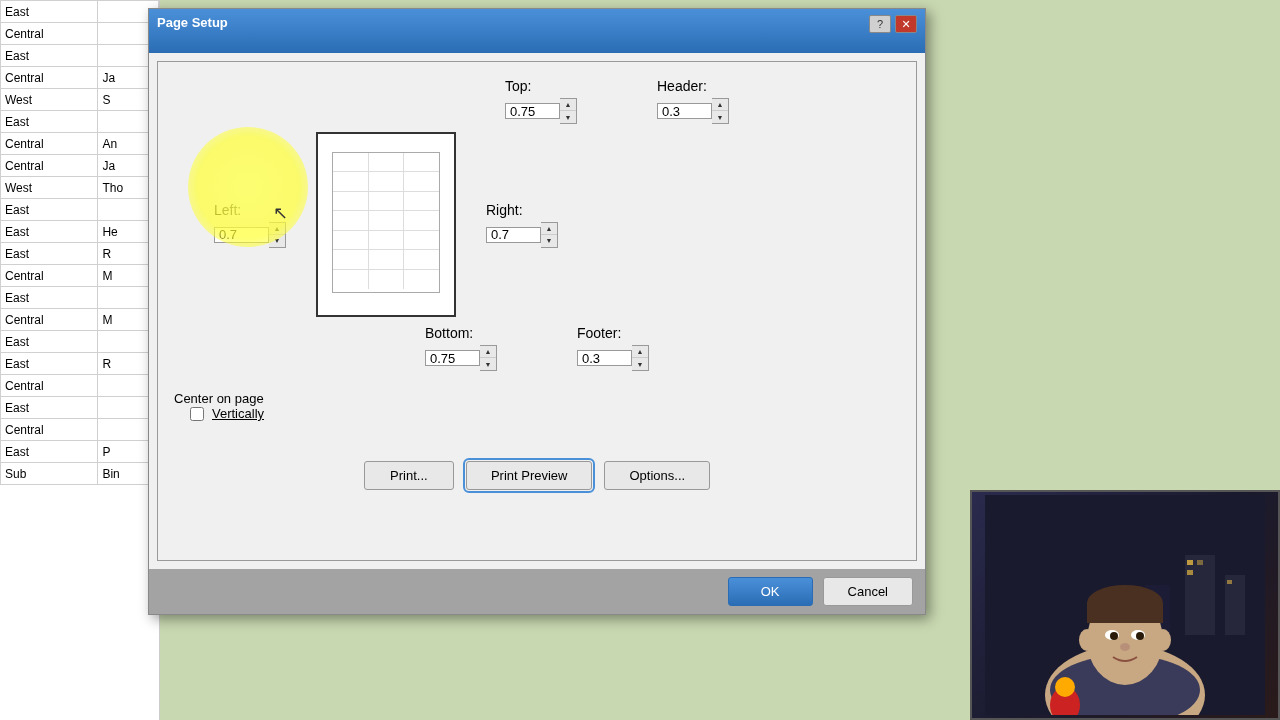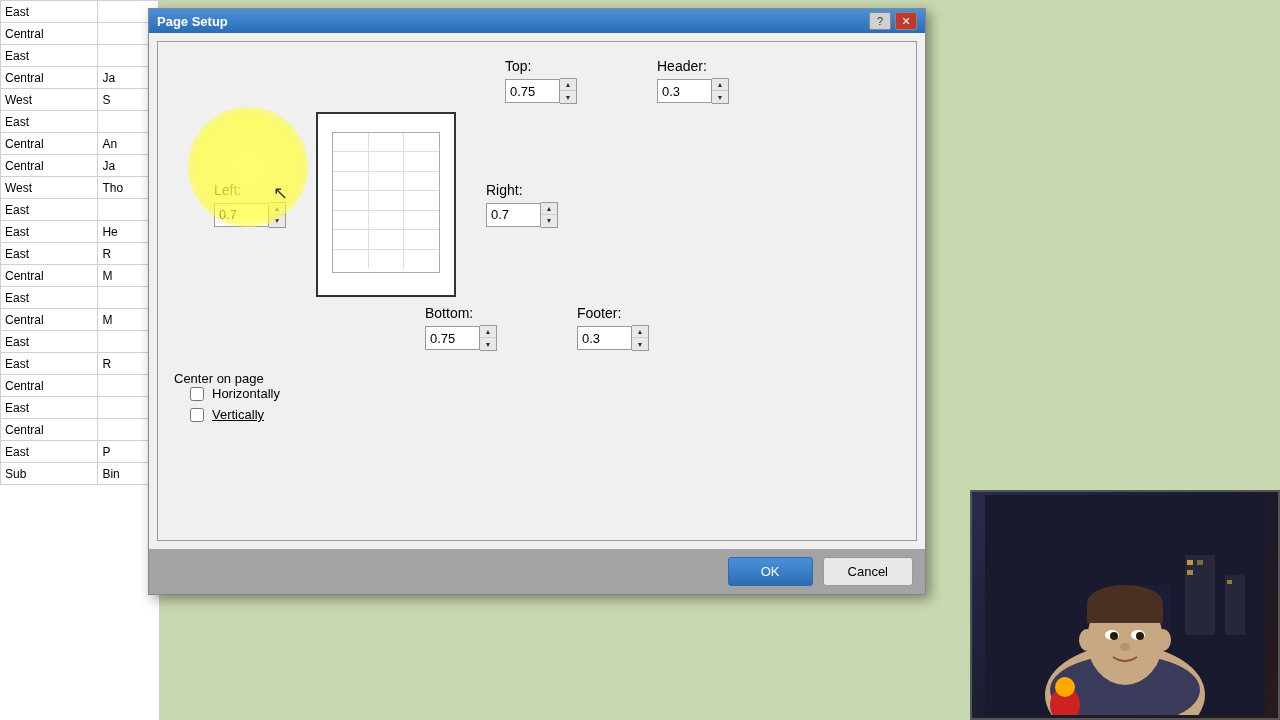--- a/index.html
+++ b/index.html
@@ -67,23 +67,22 @@
       box-shadow: 4px 4px 12px rgba(0,0,0,0.4);
       pointer-events: all;
     }
 
     
     .title-bar {
       background: linear-gradient(180deg, #4a90d9 0%, #2a6db5 100%);
       color: white;
       padding: 6px 8px;
       display: flex;
-      align-items: center;
       justify-content: space-between;
-      height: 24px;
+      height: 44px;
     }
     .title-bar-title {
       font-size: 13px;
       font-weight: bold;
       color: white;
     }
     .title-bar-controls {
       display: flex;
       gap: 4px;
     }
@@ -163,21 +162,21 @@
     .margin-label {
       font-size: 14px;
       margin-bottom: 4px;
     }
     .margin-input-group {
       display: flex;
       align-items: center;
     }
     .margin-input {
       width: 55px;
-      height: 24px;
+      height: 16px;
       border: 1px solid #999;
       padding: 2px 4px;
       font-size: 13px;
       background: white;
     }
     .spin-buttons {
       display: flex;
       flex-direction: column;
       border: 1px solid #999;
       border-left: none;
@@ -624,28 +623,29 @@
               <button class="spin-btn">▼</button>
             </div>
           </div>
         </div>
       </div>
 
       <div class="center-section">
         <span class="center-title">Center on page</span>
         <div class="checkbox-row">
           <input type="checkbox" class="checkbox-input" style="">
-          <span class="checkbox-label">Horizontally</span>
-        </div>
-        <div class="checkbox-row">
-          <input type="checkbox" class="checkbox-input" style="">
           <span class="checkbox-label underlined">Vertically</span>
         </div>
       </div>
 
+      <div class="dialog-buttons-bottom">
+        <button class="action-btn">Print...</button>
+        <button class="action-btn highlighted-btn">Print Preview</button>
+        <button class="action-btn">Options...</button>
+      </div>
     </div>
   </div>
 
   <div class="dialog-footer">
     <button class="ok-btn">OK</button>
     <button class="cancel-btn">Cancel</button>
   </div>
 </div>
 
 </body></html>

